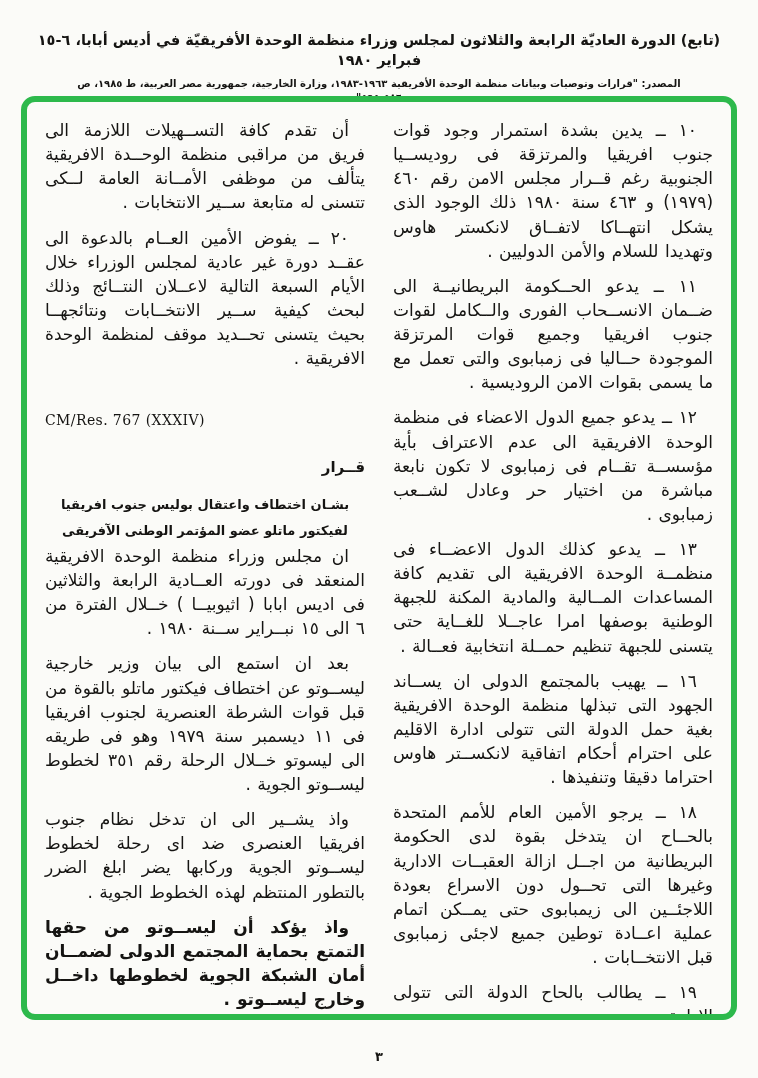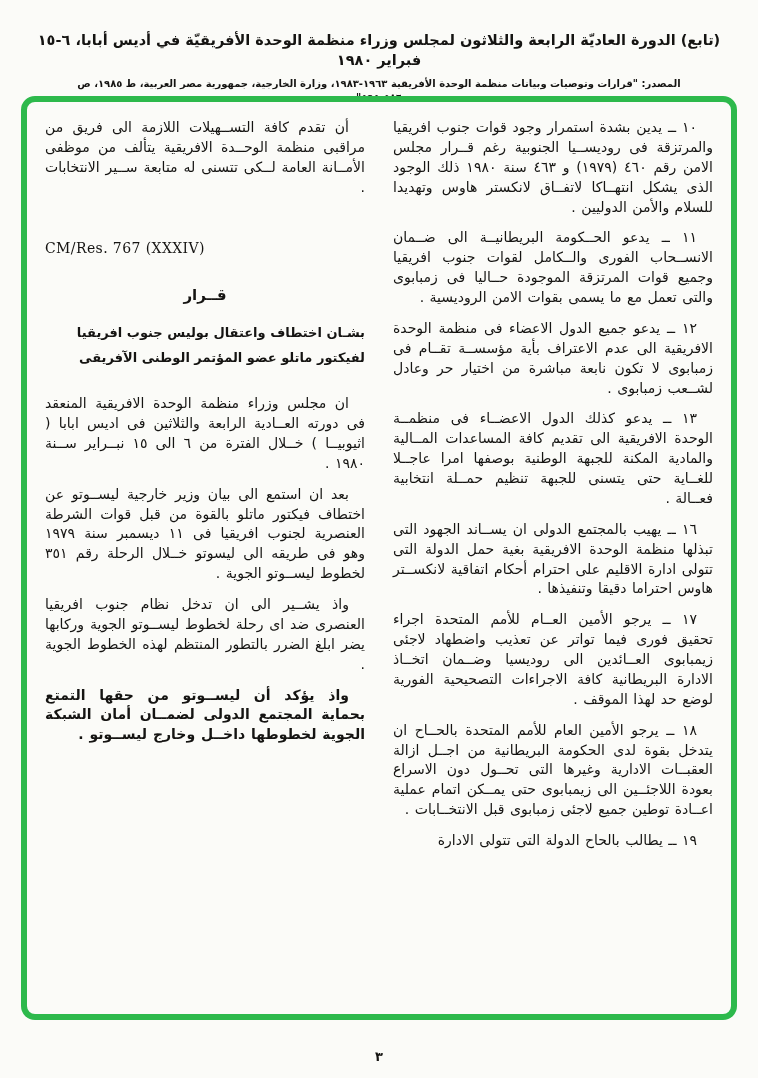--- a/index.html
+++ b/index.html
@@ -52,51 +52,52 @@
     overflow:hidden;
   }
   .col{
     flex:1 1 0;
     min-width:0;
   }
   
   .para{
     direction:rtl;
     text-align:justify;
-    font-size:14px;
+    font-size:17px;
     line-height:1.42;
     margin:0 0 11px 0;
     text-indent:16px;
     word-spacing:1px;
   }
   .para.last{margin-bottom:0;}
   .para.bold{font-weight:bold;}
   .res-ref{
     direction:ltr;
     text-align:left;
     font-family:"DejaVu Serif",serif;
     font-size:14px;
     letter-spacing:.4px;
     margin:42px 0 30px 0;
     font-weight:500;
   }
   .res-title{
     direction:rtl;
-    text-align:center;
+    text-align:right;
     font-weight:bold;
     font-size:15px;
     margin:0 0 16px 0;
     letter-spacing:.5px;
   }
   .res-subtitle{
     direction:rtl;
+    text-align:center;
     font-weight:bold;
     font-size:13px;
     line-height:1.95;
-    margin:0 0 24px 0;
+    margin:0 0 1px 0;
   }
   
   .page-number{
     position:absolute;
     bottom:14px;
     left:0;right:0;
     text-align:center;
     font-size:13px;
     font-weight:bold;
   }
@@ -111,27 +112,27 @@
 
 <div class="document-frame">
   <div class="frame-inner">
 
     <div class="col">
       <p class="para">١٠ ــ يدين بشدة استمرار وجود قوات جنوب افريقيا والمرتزقة فى روديســيا الجنوبية رغم قــرار مجلس الامن رقم ٤٦٠ (١٩٧٩) و ٤٦٣ سنة ١٩٨٠ ذلك الوجود الذى يشكل انتهــاكا لاتفــاق لانكستر هاوس وتهديدا للسلام والأمن الدوليين .</p>
       <p class="para">١١ ــ يدعو الحــكومة البريطانيــة الى ضــمان الانســحاب الفورى والــكامل لقوات جنوب افريقيا وجميع قوات المرتزقة الموجودة حــاليا فى زمبابوى والتى تعمل مع ما يسمى بقوات الامن الروديسية .</p>
       <p class="para">١٢ ــ يدعو جميع الدول الاعضاء فى منظمة الوحدة الافريقية الى عدم الاعتراف بأية مؤسســة تقــام فى زمبابوى لا تكون نابعة مباشرة من اختيار حر وعادل لشــعب زمبابوى .</p>
       <p class="para">١٣ ــ يدعو كذلك الدول الاعضــاء فى منظمــة الوحدة الافريقية الى تقديم كافة المساعدات المــالية والمادية المكنة للجبهة الوطنية بوصفها امرا عاجــلا للغــاية حتى يتسنى للجبهة تنظيم حمــلة انتخابية فعــالة .</p>
       <p class="para">١٦ ــ يهيب بالمجتمع الدولى ان يســاند الجهود التى تبذلها منظمة الوحدة الافريقية بغية حمل الدولة التى تتولى ادارة الاقليم على احترام أحكام اتفاقية لانكســتر هاوس احتراما دقيقا وتنفيذها .</p>
-      <p class="para">١٧ ــ يرجو الأمين العــام للأمم المتحدة اجراء تحقيق فورى فيما تواتر عن تعذيب واضطهاد لاجئى زيمبابوى العــائدين الى روديسيا وضــمان اتخــاذ الادارة البريطانية كافة الاجراءات التصحيحية الفورية لوضع حد لهذا الموقف .</p>
       <p class="para">١٨ ــ يرجو الأمين العام للأمم المتحدة بالحــاح ان يتدخل بقوة لدى الحكومة البريطانية من اجــل ازالة العقبــات الادارية وغيرها التى تحــول دون الاسراع بعودة اللاجئــين الى زيمبابوى حتى يمــكن اتمام عملية اعــادة توطين جميع لاجئى زمبابوى قبل الانتخــابات .</p>
       <p class="para last">١٩ ــ يطالب بالحاح الدولة التى تتولى الادارة</p>
     </div>
 
     <div class="col">
       <p class="para">أن تقدم كافة التســهيلات اللازمة الى فريق من مراقبى منظمة الوحــدة الافريقية يتألف من موظفى الأمــانة العامة لــكى تتسنى له متابعة ســير الانتخابات .</p>
+      <p class="para">٢٠ ــ يفوض الأمين العــام بالدعوة الى عقــد دورة غير عادية لمجلس الوزراء خلال الأيام السبعة التالية لاعــلان النتــائج وذلك لبحث كيفية ســير الانتخــابات ونتائجهــا بحيث يتسنى تحــديد موقف لمنظمة الوحدة الافريقية .</p>
 
       <div class="res-ref">CM/Res. 767 (XXXIV)</div>
       <div class="res-title">قــرار</div>
       <div class="res-subtitle">
         <span>بشـان اختطاف واعتقال بوليس جنوب افريقيا</span><br>
         <span>لفيكتور ماتلو عضو المؤتمر الوطنى الآفريقى</span>
       </div>
 
       <p class="para">ان مجلس وزراء منظمة الوحدة الافريقية المنعقد فى دورته العــادية الرابعة والثلاثين فى اديس ابابا ( اثيوبيــا ) خــلال الفترة من ٦ الى ١٥ نبــراير ســنة ١٩٨٠ .</p>
       <p class="para">بعد ان استمع الى بيان وزير خارجية ليســوتو عن اختطاف فيكتور ماتلو بالقوة من قبل قوات الشرطة العنصرية لجنوب افريقيا فى ١١ ديسمبر سنة ١٩٧٩ وهو فى طريقه الى ليسوتو خــلال الرحلة رقم ٣٥١ لخطوط ليســوتو الجوية .</p>

